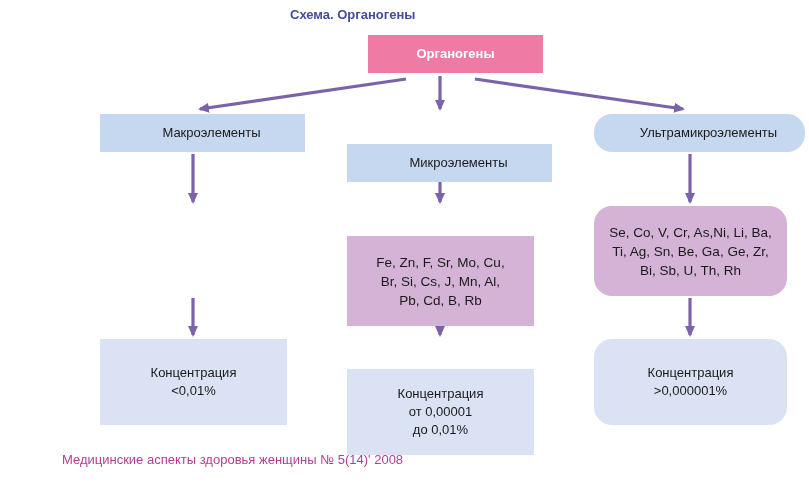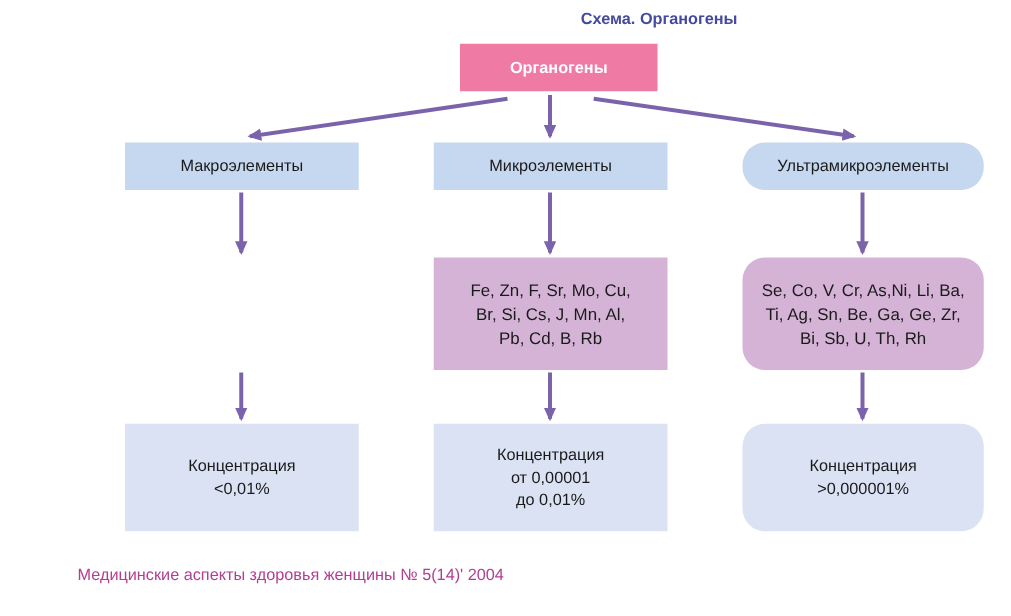--- a/index.html
+++ b/index.html
@@ -13,58 +13,59 @@
     width: 809px;
     height: 493px;
     background: #ffffff;
     overflow: hidden;
   }
   .diagram-title {
     position: absolute;
     top: 7px;
     left: 290px;
     width: 300px;
-    text-align: right;
+    text-align: left;
     font-size: 13px;
     font-weight: bold;
     color: var(--c-title, #454a9c);
   }
   .box {
     position: absolute;
     display: flex;
     align-items: center;
     justify-content: center;
     text-align: center;
     white-space: pre-line;
     font-size: 13px;
     color: var(--c-text, #1a1a1a);
     line-height: 18px;
   }
   .root-box {
-    left: 368px; top: 35px; width: 158px; height: 38px;
+    left: 368px; top: 35px; width: 175px; height: 38px;
     background: var(--c-pink, #ef7ba5);
     color: #ffffff;
     font-weight: bold;
   }
   .cat-box {
     top: 114px; height: 38px;
     background: var(--c-blue, #c6d8ef);
+    padding-left: 18px;
   }
   .el-box {
     top: 206px; height: 90px;
     background: var(--c-mauve, #d4b3d6);
     font-size: 13.5px;
     line-height: 19px;
   }
   .conc-box {
     top: 339px; height: 86px;
     background: var(--c-lavender, #dbe2f4);
   }
   .col1 { left: 100px; width: 187px; }
-  .col2 { left: 347px; width: 187px; }
+  .col2 { left: 347px; width: 187px; margin-top: 30px; }
   .col3 { left: 594px; width: 193px; border-radius: 18px; }
   .arrows {
     position: absolute;
     left: 0; top: 0;
     width: 809px; height: 493px;
     pointer-events: none;
   }
   .arrows line {
     stroke: var(--c-arrow, #7b63ab);
     stroke-width: 3.2;
@@ -117,15 +118,15 @@
 от 0,00001
 до 0,01%</div>
 
   <div class="box cat-box col3">Ультрамикроэлементы</div>
   <div class="box el-box col3">Se, Co, V, Cr, As,Ni, Li, Ba,
 Ti, Ag, Sn, Be, Ga, Ge, Zr,
 Bi, Sb, U, Th, Rh</div>
   <div class="box conc-box col3">Концентрация
 &gt;0,000001%</div>
 
-  <div class="footer-text">Медицинские аспекты здоровья женщины № 5(14)' 2004</div>
+  <div class="footer-text">Медицинские аспекты здоровья женщины № 5(14)' 2008</div>
 
 </div>
 
 </body></html>

